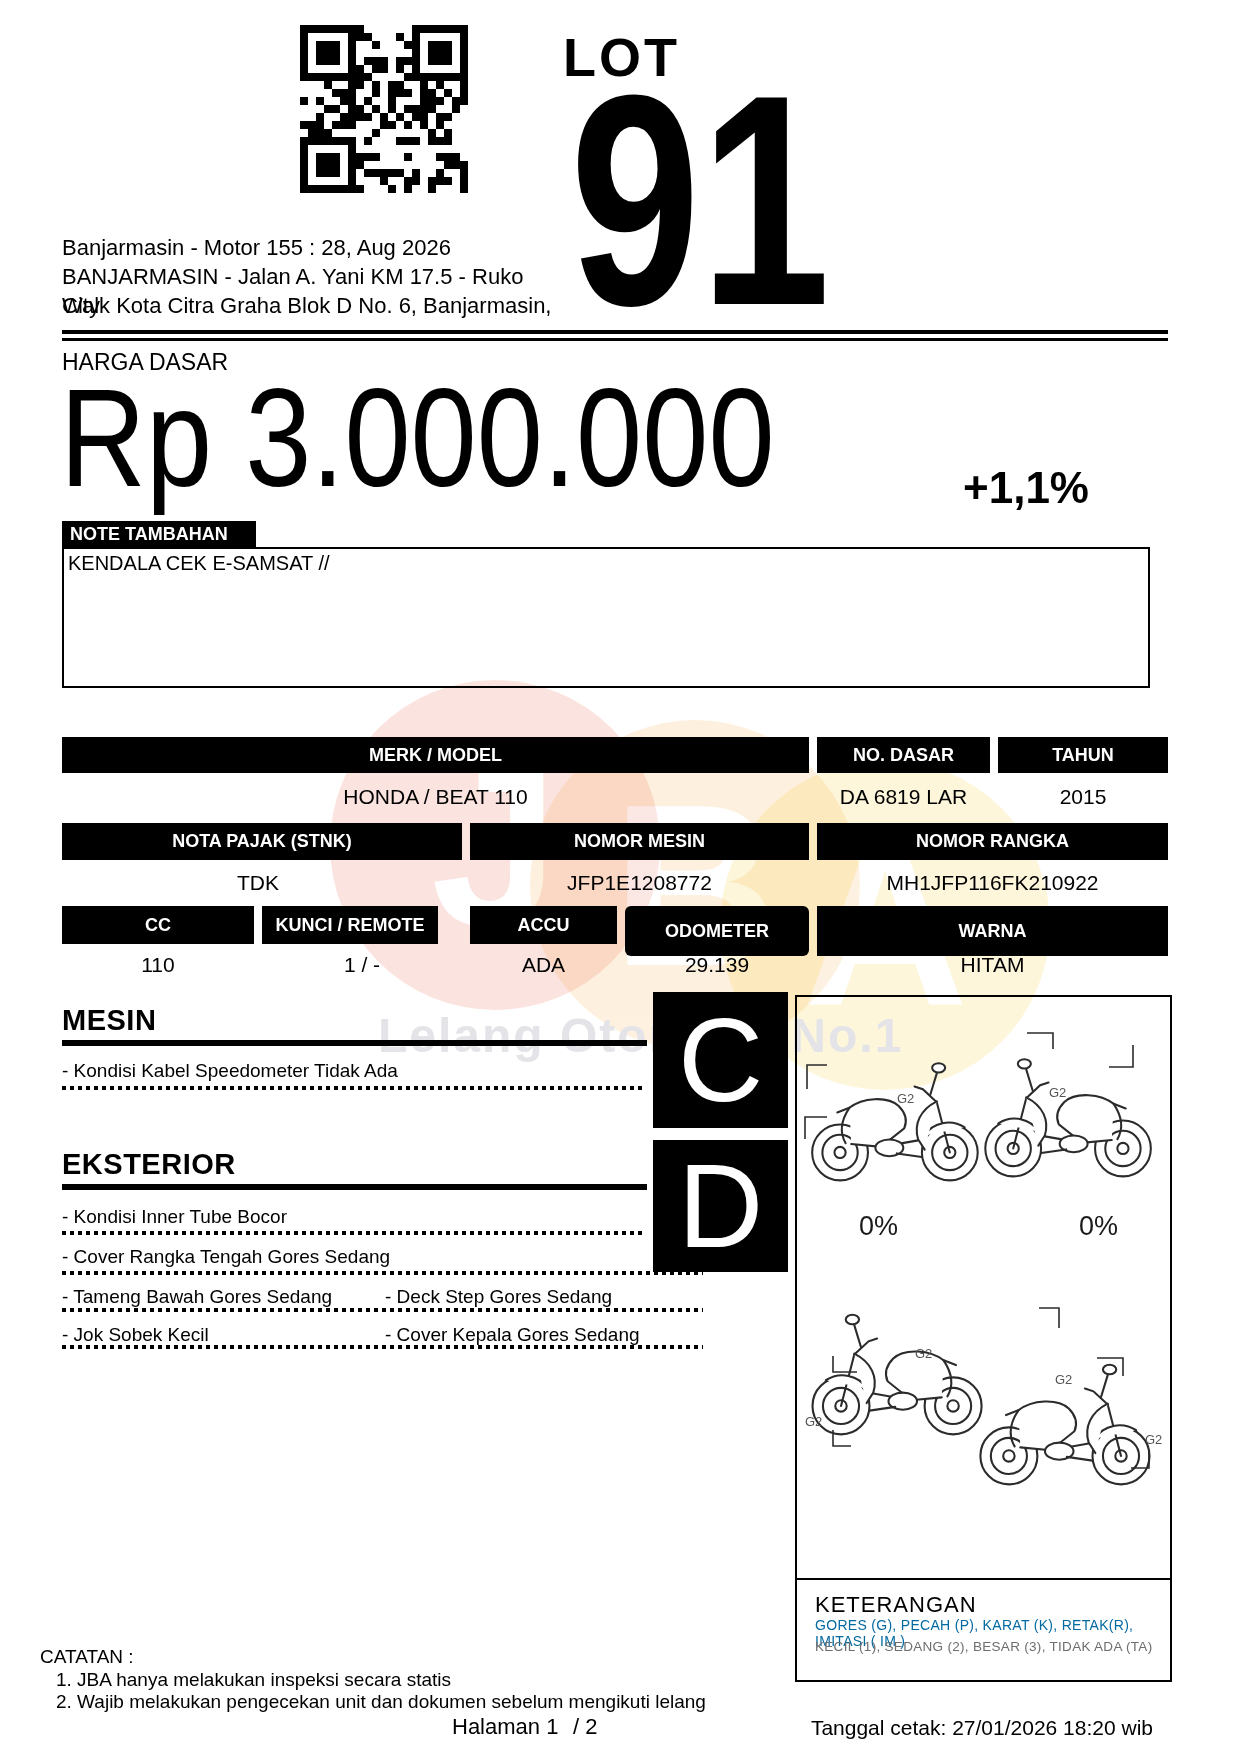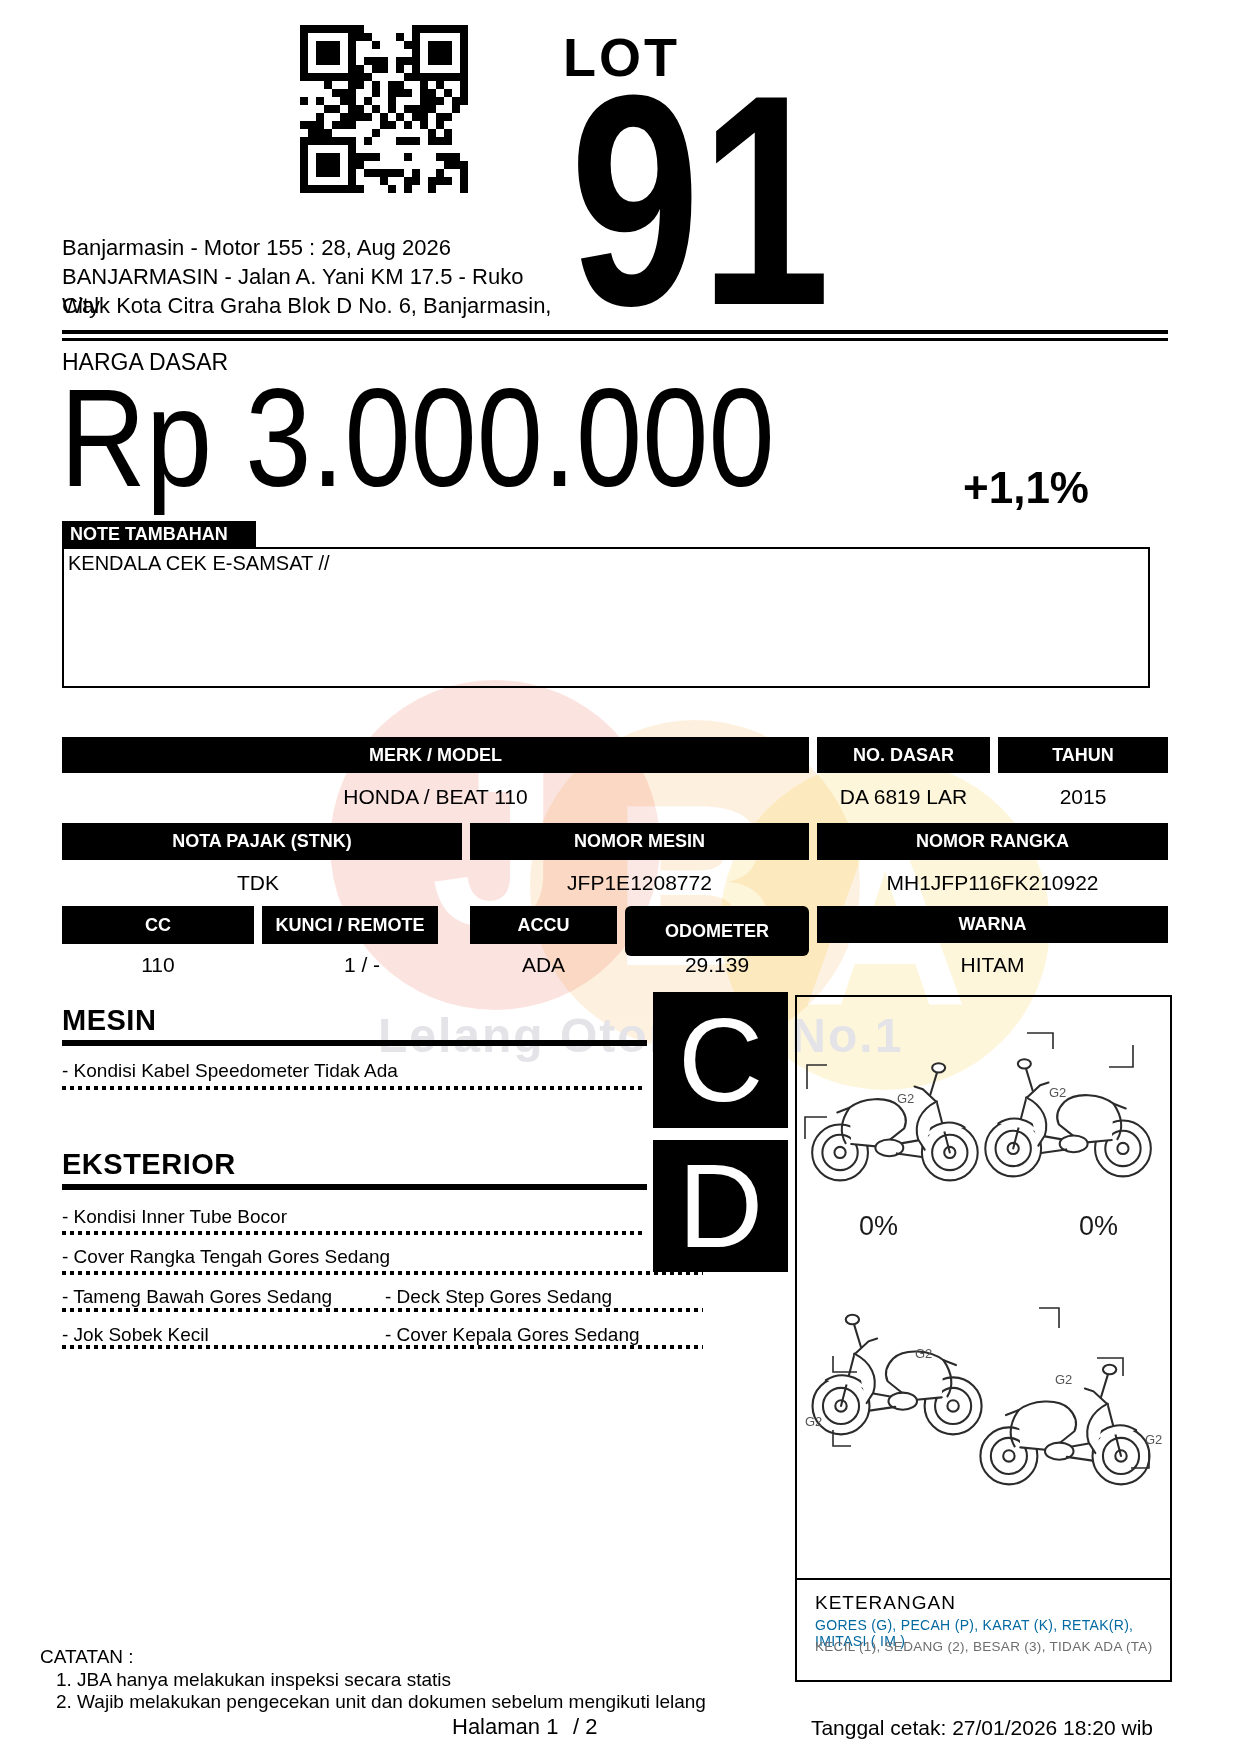--- a/index.html
+++ b/index.html
@@ -31,21 +31,21 @@
   .td{font-size:21px;text-align:center;display:flex;align-items:center;justify-content:center;background:transparent;}
   
   .sec-title{font-weight:bold;font-size:29px;letter-spacing:0.5px;}
   .sec-rule{background:#000;height:6px;}
   .sec-item{font-size:19px;white-space:nowrap;}
   .dotted{height:4px;background:repeating-linear-gradient(90deg,#000 0 4px,transparent 4px 8px);}
   .grade-box{background:#000;color:#fff;display:flex;align-items:center;justify-content:center;font-size:118px;line-height:118px;}
   
   .diagram-box{border:2px solid #000;background:transparent;}
   .ket-box{border:2px solid #000;background:#fff;}
-  .ket-title{font-size:19px;letter-spacing:1px;}
+  .ket-title{font-size:22px;letter-spacing:1px;}
   .ket-line1{font-size:14px;color:#0369a1;letter-spacing:0.3px;}
   .ket-line2{font-size:13.5px;color:#6e6e6e;letter-spacing:0.3px;}
   
   .foot{font-size:19px;}
   .foot-page{font-size:22px;}
   .foot-print{font-size:21px;}
   svg text{font-family:"Liberation Sans",sans-serif;}
 </style>
 </head>
 <body>
@@ -236,21 +236,21 @@
   <div class="abs th" style="left:470px;top:823px;width:339px;height:37px;">NOMOR MESIN</div>
 
   <div class="abs td" style="left:58px;top:865px;width:400px;height:36px;">TDK</div>
   <div class="abs td" style="left:470px;top:865px;width:339px;height:36px;">JFP1E1208772</div>
   <div class="abs td" style="left:817px;top:865px;width:351px;height:36px;">MH1JFP116FK210922</div>
 
   <div class="abs th" style="left:62px;top:906px;width:192px;height:38px;">CC</div>
   <div class="abs th" style="left:262px;top:906px;width:176px;height:38px;">KUNCI / REMOTE</div>
   <div class="abs th" style="left:470px;top:906px;width:147px;height:38px;">ACCU</div>
   <div class="abs th" style="left:625px;top:906px;width:184px;height:50px;border-radius:6px;">ODOMETER</div>
-  <div class="abs th" style="left:817px;top:906px;width:351px;height:37px;">WARNA</div>
+  <div class="abs th" style="left:817px;top:906px;width:351px;height:50px;">WARNA</div>
 
   <div class="abs td" style="left:62px;top:948px;width:192px;height:34px;">110</div>
   <div class="abs td" style="left:262px;top:948px;width:200px;height:34px;">1 / -</div>
   <div class="abs td" style="left:470px;top:948px;width:147px;height:34px;">ADA</div>
   <div class="abs td" style="left:625px;top:948px;width:184px;height:34px;">29.139</div>
   <div class="abs td" style="left:817px;top:948px;width:351px;height:34px;">HITAM</div>
 
   <div class="abs sec-title" style="left:62px;top:1004px;">MESIN</div>
   <div class="abs sec-rule" style="left:62px;top:1040px;width:585px;"></div>
   <div class="abs sec-item" style="left:62px;top:1060px;">- Kondisi Kabel Speedometer Tidak Ada</div>

